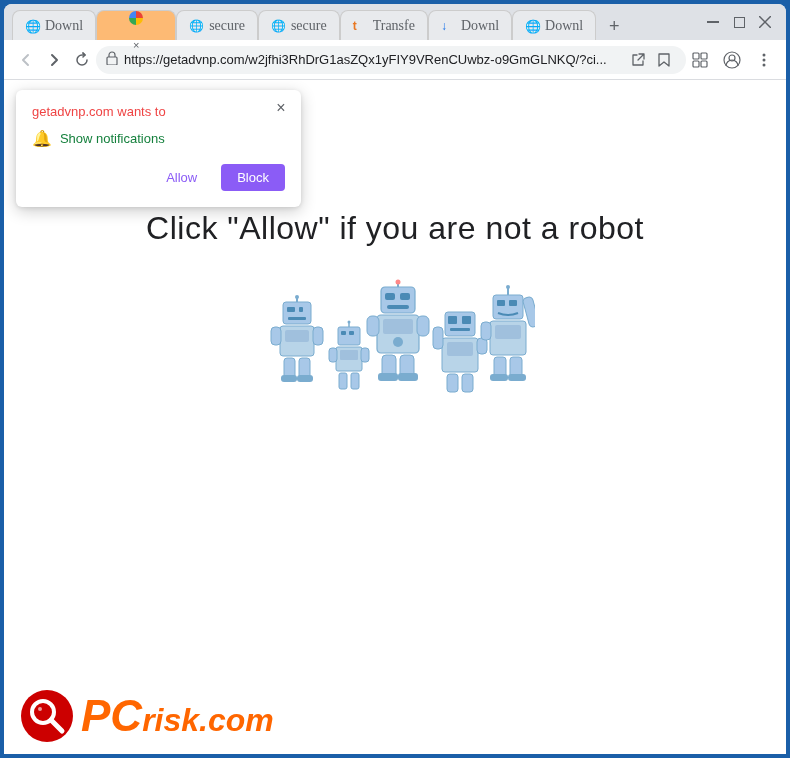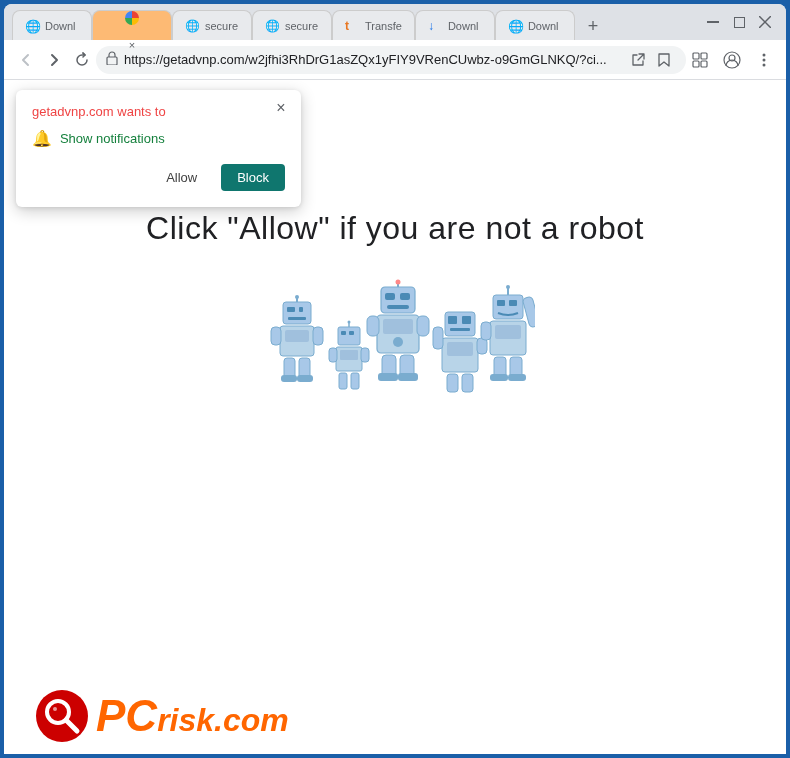--- a/index.html
+++ b/index.html
@@ -73,21 +73,22 @@
       width: 14px;
       height: 14px;
       flex-shrink: 0;
     }
 
     .tab-title {
       flex: 1;
       overflow: hidden;
       text-overflow: ellipsis;
       white-space: nowrap;
-      font-size: 11px;
+      font-size: 14px;
+      font-family: Liberation Serif, serif;
     }
 
     .tab-close {
       width: 16px;
       height: 16px;
       border-radius: 50%;
       display: flex;
       align-items: center;
       justify-content: center;
       font-size: 11px;
@@ -279,25 +280,25 @@
       padding: 6px 16px;
       border-radius: 4px;
       font-size: 13px;
       cursor: pointer;
       border: none;
       font-weight: 500;
     }
 
     .popup-btn-allow {
       background: transparent;
-      color: #404040;
+      color: #8b5cf6;
     }
 
     .popup-btn-block {
-      background: #0f766e;
+      background: #8b5cf6;
       color: #ffffff;
     }
 
     
     .main-text {
       text-align: center;
       padding-top: 130px;
     }
 
     .main-heading {
@@ -314,21 +315,21 @@
       justify-content: center;
       align-items: flex-end;
       gap: 4px;
       margin-top: 10px;
     }
 
     
     .pcrisk-logo {
       position: absolute;
       bottom: 12px;
-      left: 32px;
+      left: 17px;
       display: flex;
       align-items: center;
       gap: 8px;
     }
 
     .pcrisk-ball {
       width: 52px;
       height: 52px;
       border-radius: 50%;
       background: #cc0000;

